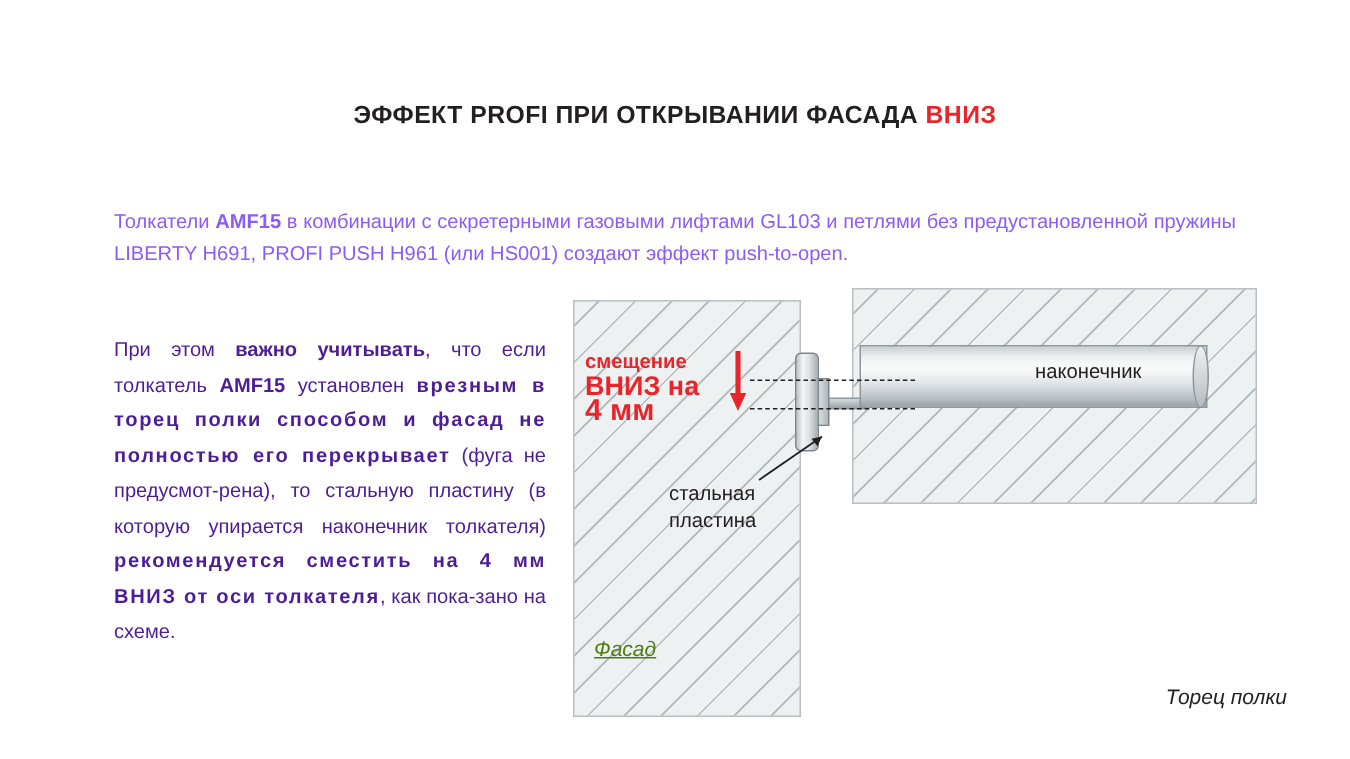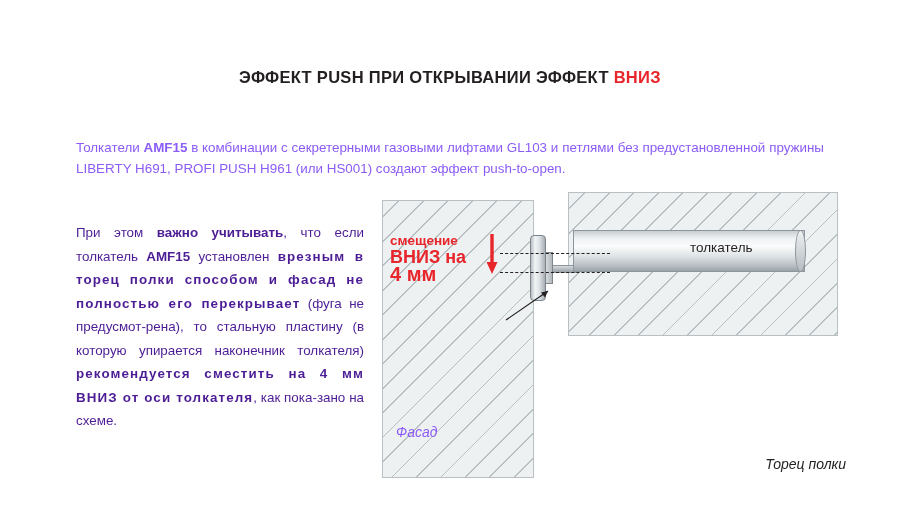--- a/index.html
+++ b/index.html
@@ -92,37 +92,38 @@
       rgba(140,150,156,0.55) 16px,
       rgba(140,150,156,0.55) 17.3px
     );
   }
   #facade-label {
     position: absolute;
     left: 26px;
     bottom: 40px;
     font-size: 14px;
     font-style: italic;
-    color: #8b5cf6;
+    color: #4d7c0f;
+    text-decoration: underline;
   }
 
   
   #shelf {
     position: absolute;
     left: 198px;
     top: 12px;
     width: 268px;
     height: 142px;
     background: #eef1f2;
     border: 1px solid #b9c0c4;
     overflow: hidden;
   }
   #shelf-label {
     position: absolute;
-    right: 24px;
+    right: 12px;
     bottom: 8px;
     font-size: 14px;
     font-style: italic;
     color: #231f20;
     z-index: 4;
   }
 
   
   #pusher {
     position: absolute;
@@ -247,21 +248,21 @@
     height: 32px;
     z-index: 6;
   }
 
   .nowrap { white-space: nowrap; }
 </style>
 </head>
 <body>
 
 <div id="title">
-  <span>ЭФФЕКТ PUSH ПРИ ОТКРЫВАНИИ ЭФФЕКТ </span><span class="accent">ВНИЗ</span>
+  <span>ЭФФЕКТ PROFI ПРИ ОТКРЫВАНИИ ФАСАДА </span><span class="accent">ВНИЗ</span>
 </div>
 
 <p id="intro">
   <span>Толкатели </span><b>AMF15</b><span> в комбинации с секретерными газовыми лифтами GL103 и петлями без предустановленной пружины LIBERTY H691, PROFI PUSH H961 (или HS001) создают эффект push-to-open.</span>
 </p>
 
 <p id="body-text">
   <span>При этом </span><b>важно учитывать</b><span>, что если толкатель </span><b>AMF15</b><span> установлен </span><b class="sp">врезным в торец полки способом и фасад не полностью его перекрывает</b><span> (фуга не предусмот-рена), то стальную пластину (в которую упирается наконечник толкателя) </span><b class="sp">рекомендуется сместить на 4 мм ВНИЗ от оси толкателя</b><span>, как пока-зано на схеме.</span>
 </p>
 
@@ -273,21 +274,21 @@
   <div id="shelf-label">Торец полки</div>
 
   <div id="facade">
     <div class="hatch"></div>
   </div>
   <div id="facade-label">Фасад</div>
 
   <div id="shaft"></div>
   <div id="pusher"></div>
   <div id="pusher-cap"></div>
-  <div id="pusher-text">толкатель</div>
+  <div id="pusher-text">наконечник</div>
 
   <div id="plate-inner"></div>
   <div id="plate"></div>
 
   <div class="dash-line" id="axis-upper"></div>
   <div class="dash-line" id="axis-lower"></div>
 
   <svg id="red-arrow" viewBox="0 0 12 40">
     <line x1="6" y1="0" x2="6" y2="30" stroke="#e8252a" stroke-width="3.4"></line>
     <polygon points="0.5,28 11.5,28 6,40" fill="#e8252a"></polygon>
@@ -296,14 +297,18 @@
   <div id="offset-caption">
     <div class="l1">смещение</div>
     <div class="l2">ВНИЗ на</div>
     <div class="l3">4 мм</div>
   </div>
 
   <svg id="plate-leader" viewBox="0 0 50 32">
     <line x1="48" y1="1" x2="6" y2="30" stroke="#231f20" stroke-width="1.2"></line>
     <polygon points="48,1 41,2.5 45,7.5" fill="#231f20"></polygon>
   </svg>
+  <div id="plate-label">
+    <div class="nowrap">стальная</div>
+    <div class="nowrap">пластина</div>
+  </div>
 
 </div>
 
 </body></html>

